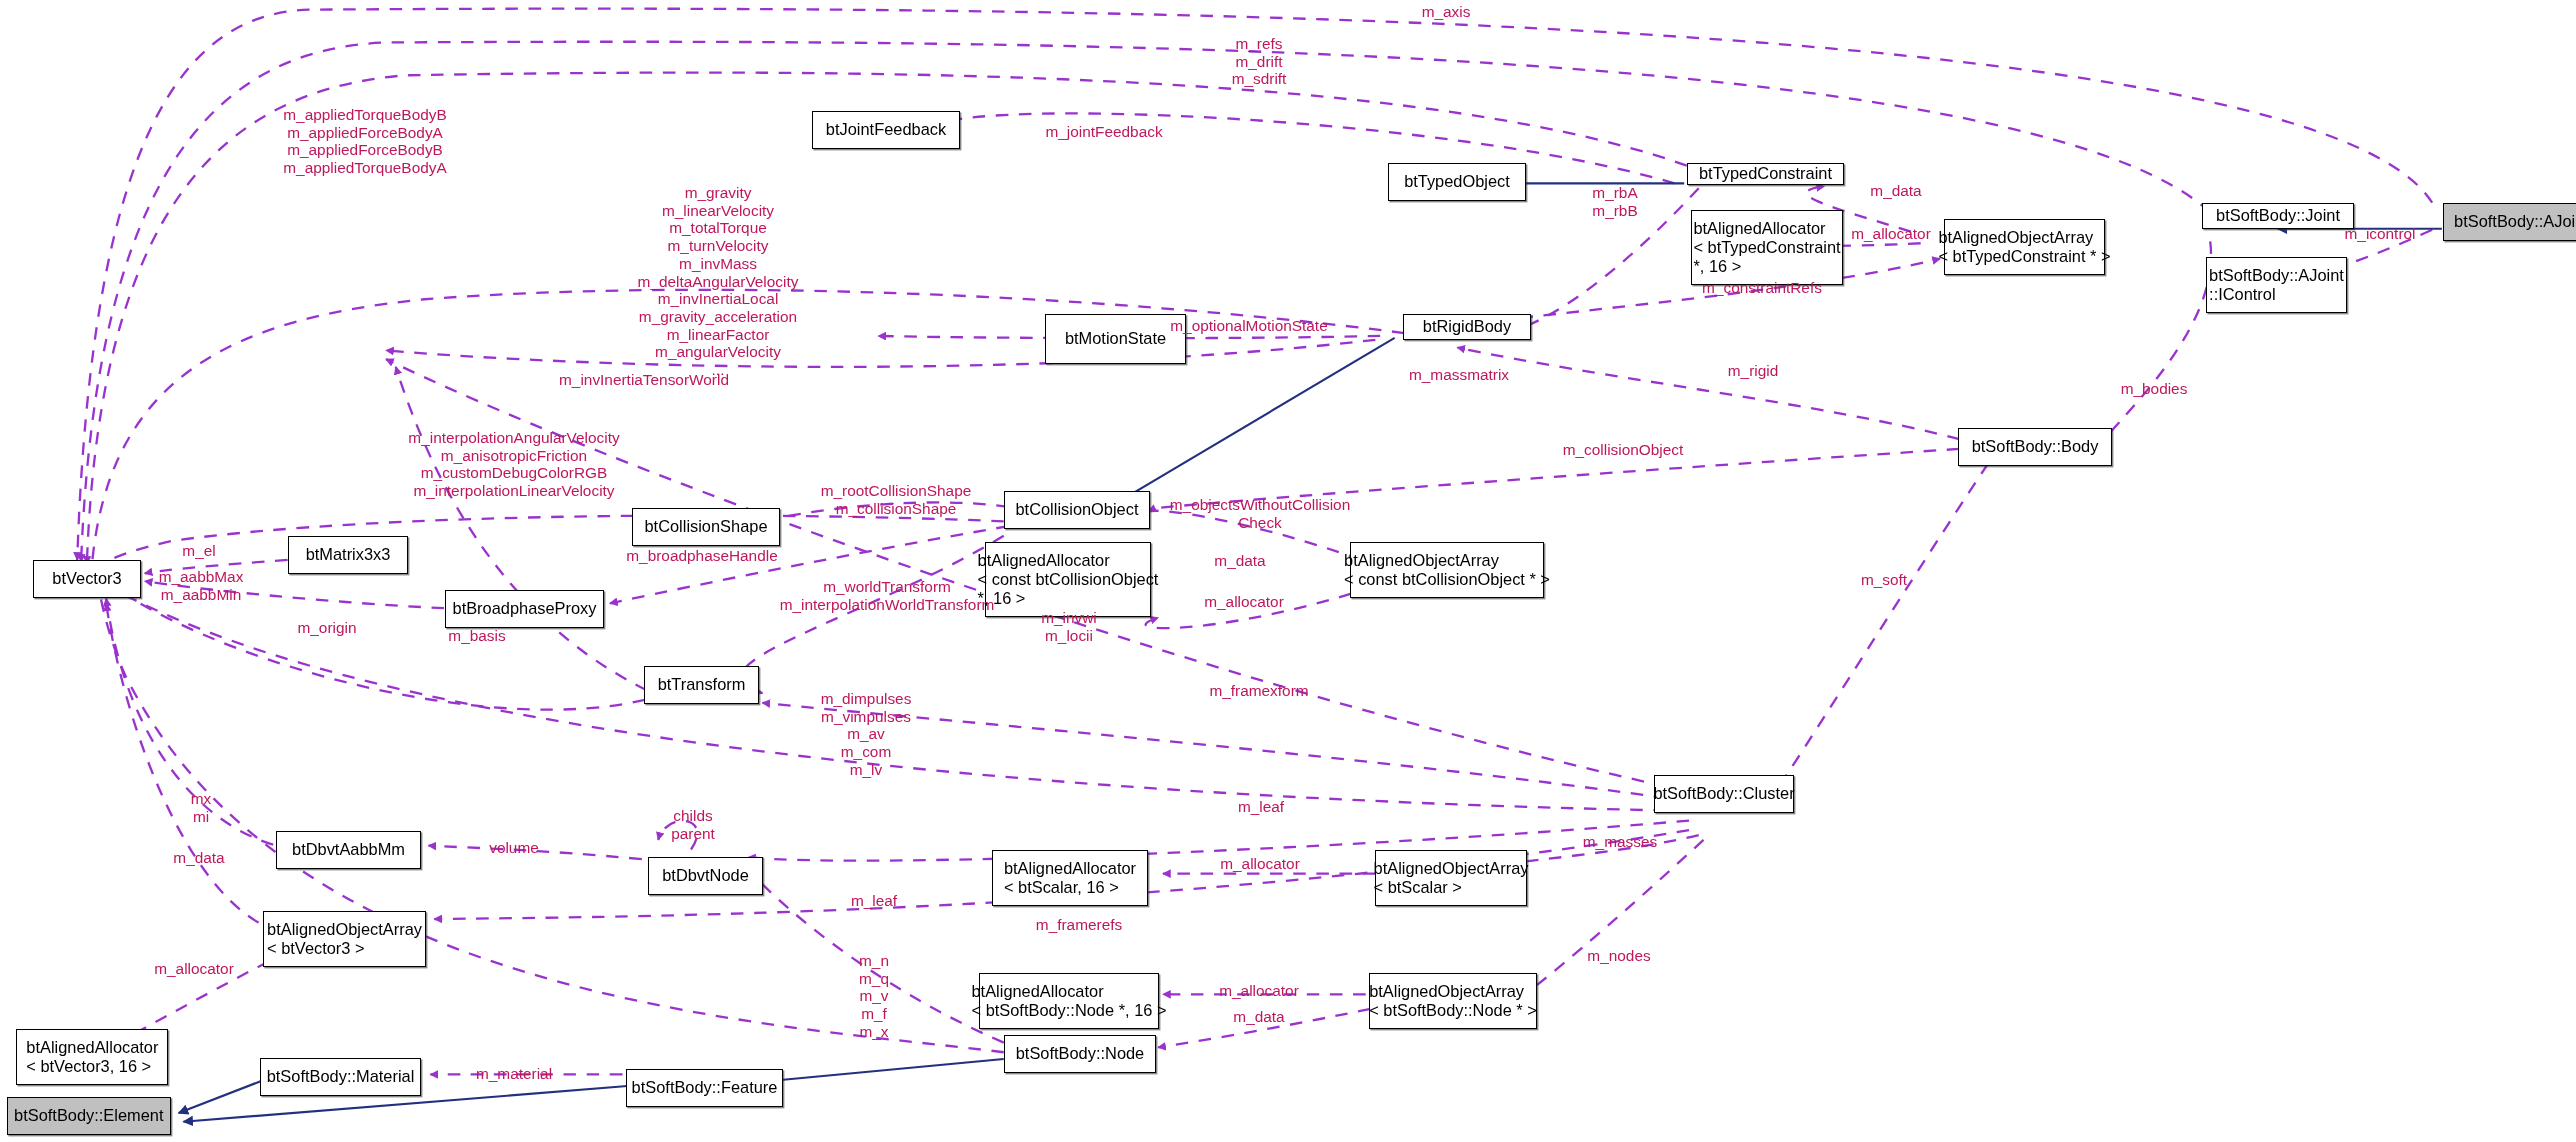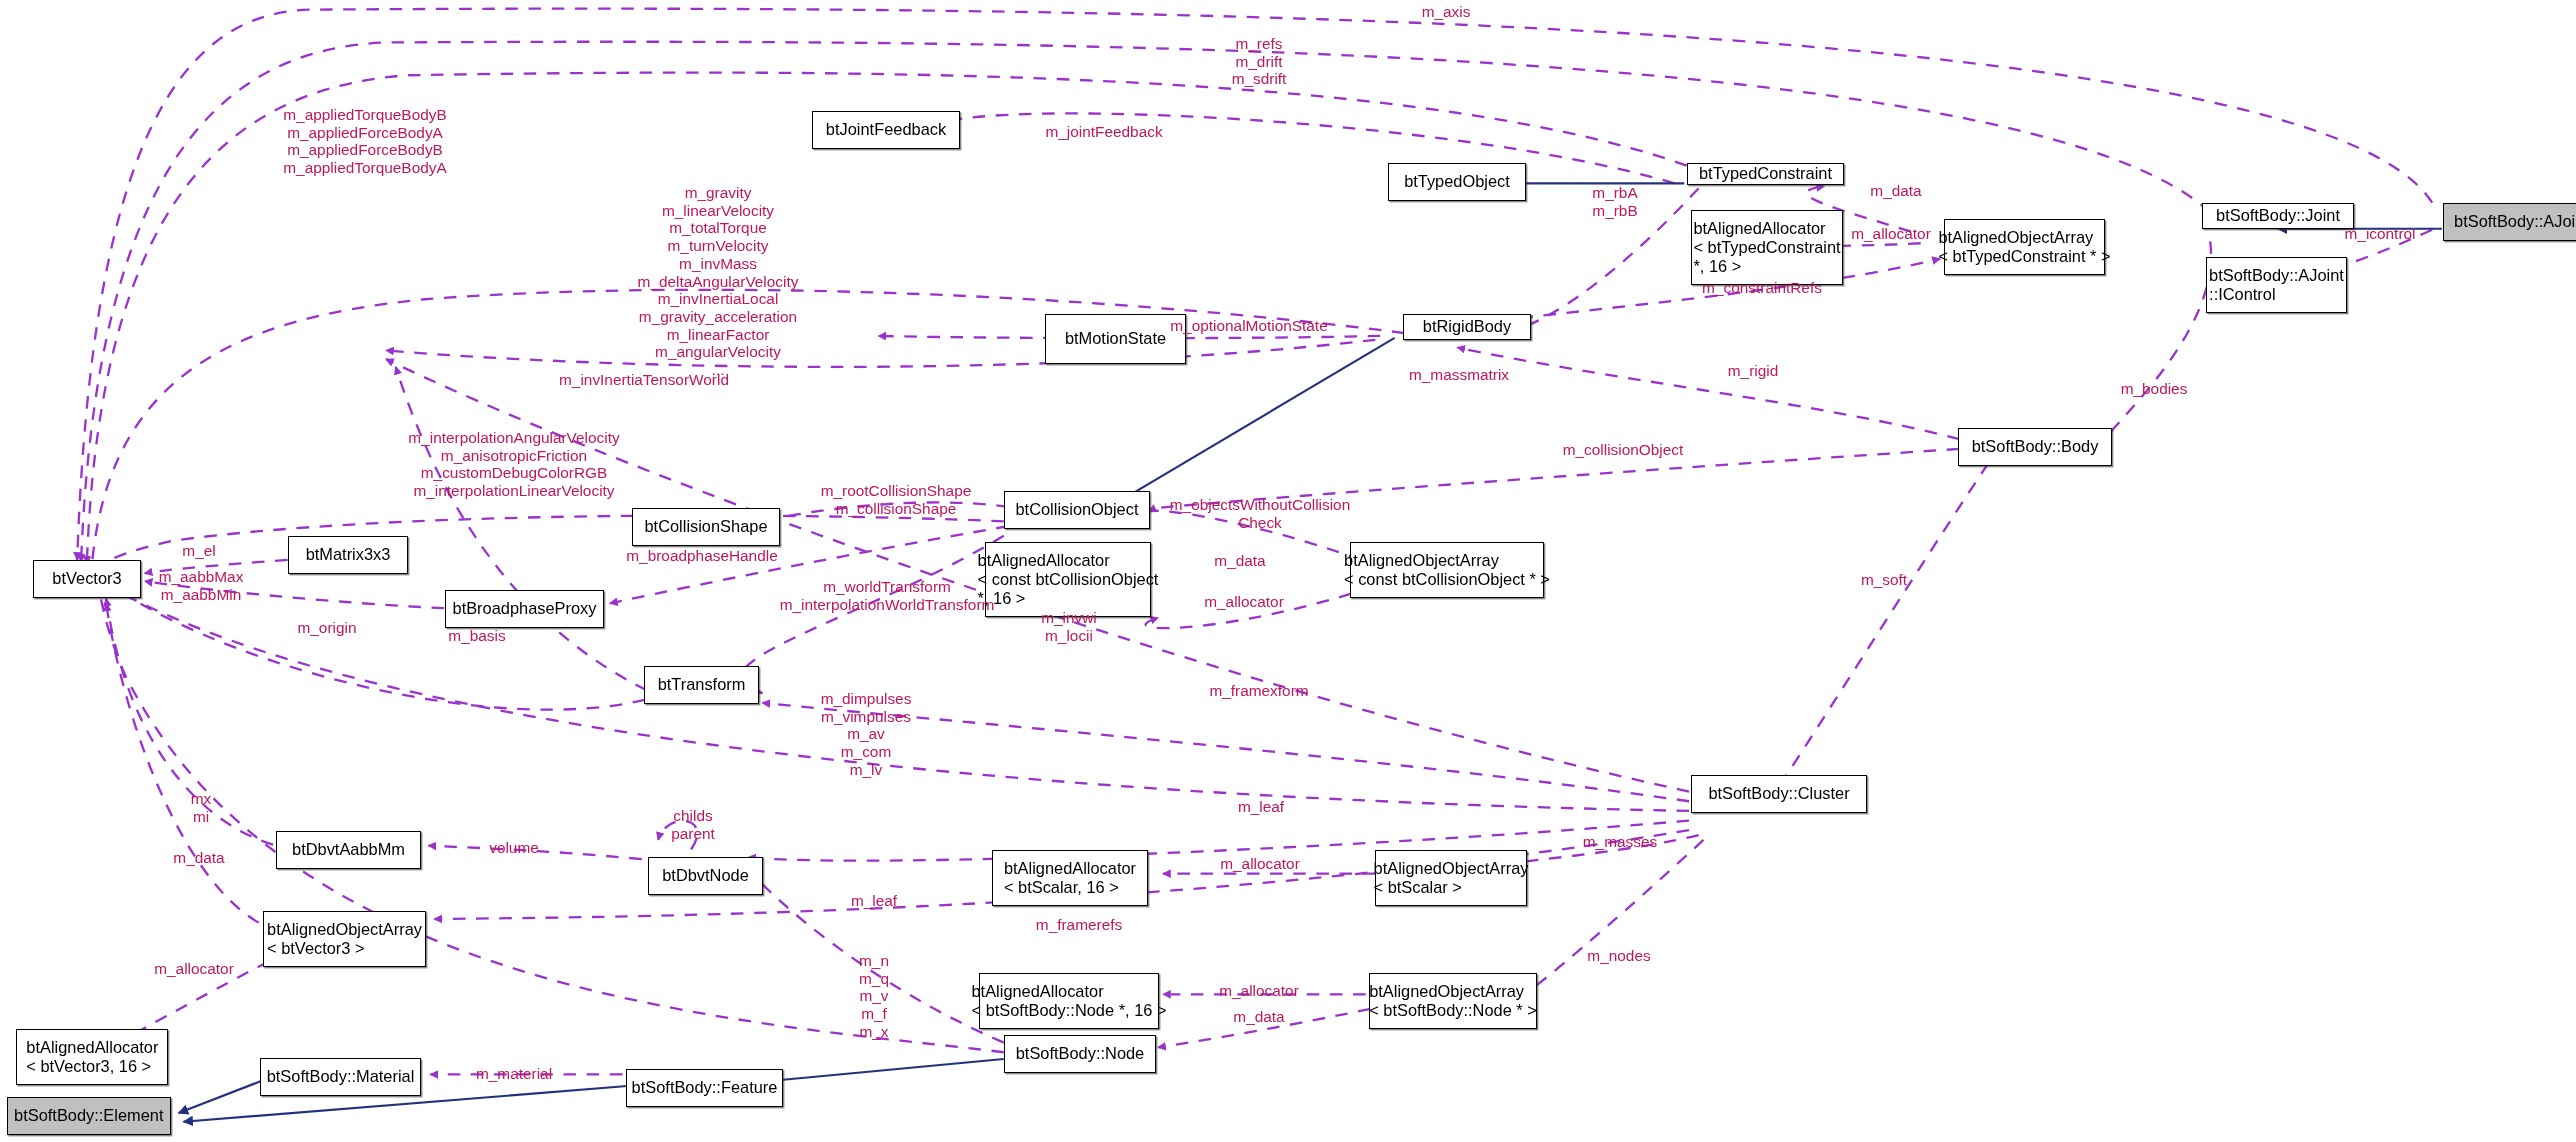--- a/index.html
+++ b/index.html
@@ -196,21 +196,21 @@
       <div class="node" style="left: 1004px; top: 491px; width: 146px; height: 38px;">btCollisionObject</div>
       <div class="node" style="left: 33px; top: 560px; width: 108px; height: 38px;">btVector3</div>
       <div class="node" style="left: 288px; top: 536px; width: 120px; height: 38px;">btMatrix3x3</div>
       <div class="node" style="left: 985px; top: 542px; width: 166px; height: 75px;">btAlignedAllocator
 &lt; const btCollisionObject
 *, 16 &gt;</div>
       <div class="node" style="left: 1350px; top: 542px; width: 194px; height: 56px;">btAlignedObjectArray
 &lt; const btCollisionObject * &gt;</div>
       <div class="node" style="left: 445px; top: 590px; width: 159px; height: 38px;">btBroadphaseProxy</div>
       <div class="node" style="left: 644px; top: 666px; width: 115px; height: 38px;">btTransform</div>
-      <div class="node" style="left: 1691px; top: 775px; width: 176px; height: 38px;">btSoftBody::Cluster</div>
+      <div class="node" style="left: 1654px; top: 775px; width: 140px; height: 38px;">btSoftBody::Cluster</div>
       <div class="node" style="left: 276px; top: 831px; width: 145px; height: 38px;">btDbvtAabbMm</div>
       <div class="node" style="left: 648px; top: 857px; width: 115px; height: 38px;">btDbvtNode</div>
       <div class="node" style="left: 992px; top: 850px; width: 156px; height: 56px;">btAlignedAllocator
 &lt; btScalar, 16 &gt;</div>
       <div class="node" style="left: 1375px; top: 850px; width: 152px; height: 56px;">btAlignedObjectArray
 &lt; btScalar &gt;</div>
       <div class="node" style="left: 263px; top: 911px; width: 163px; height: 56px;">btAlignedObjectArray
 &lt; btVector3 &gt;</div>
       <div class="node" style="left: 979px; top: 973px; width: 180px; height: 56px;">btAlignedAllocator
 &lt; btSoftBody::Node *, 16 &gt;</div>

